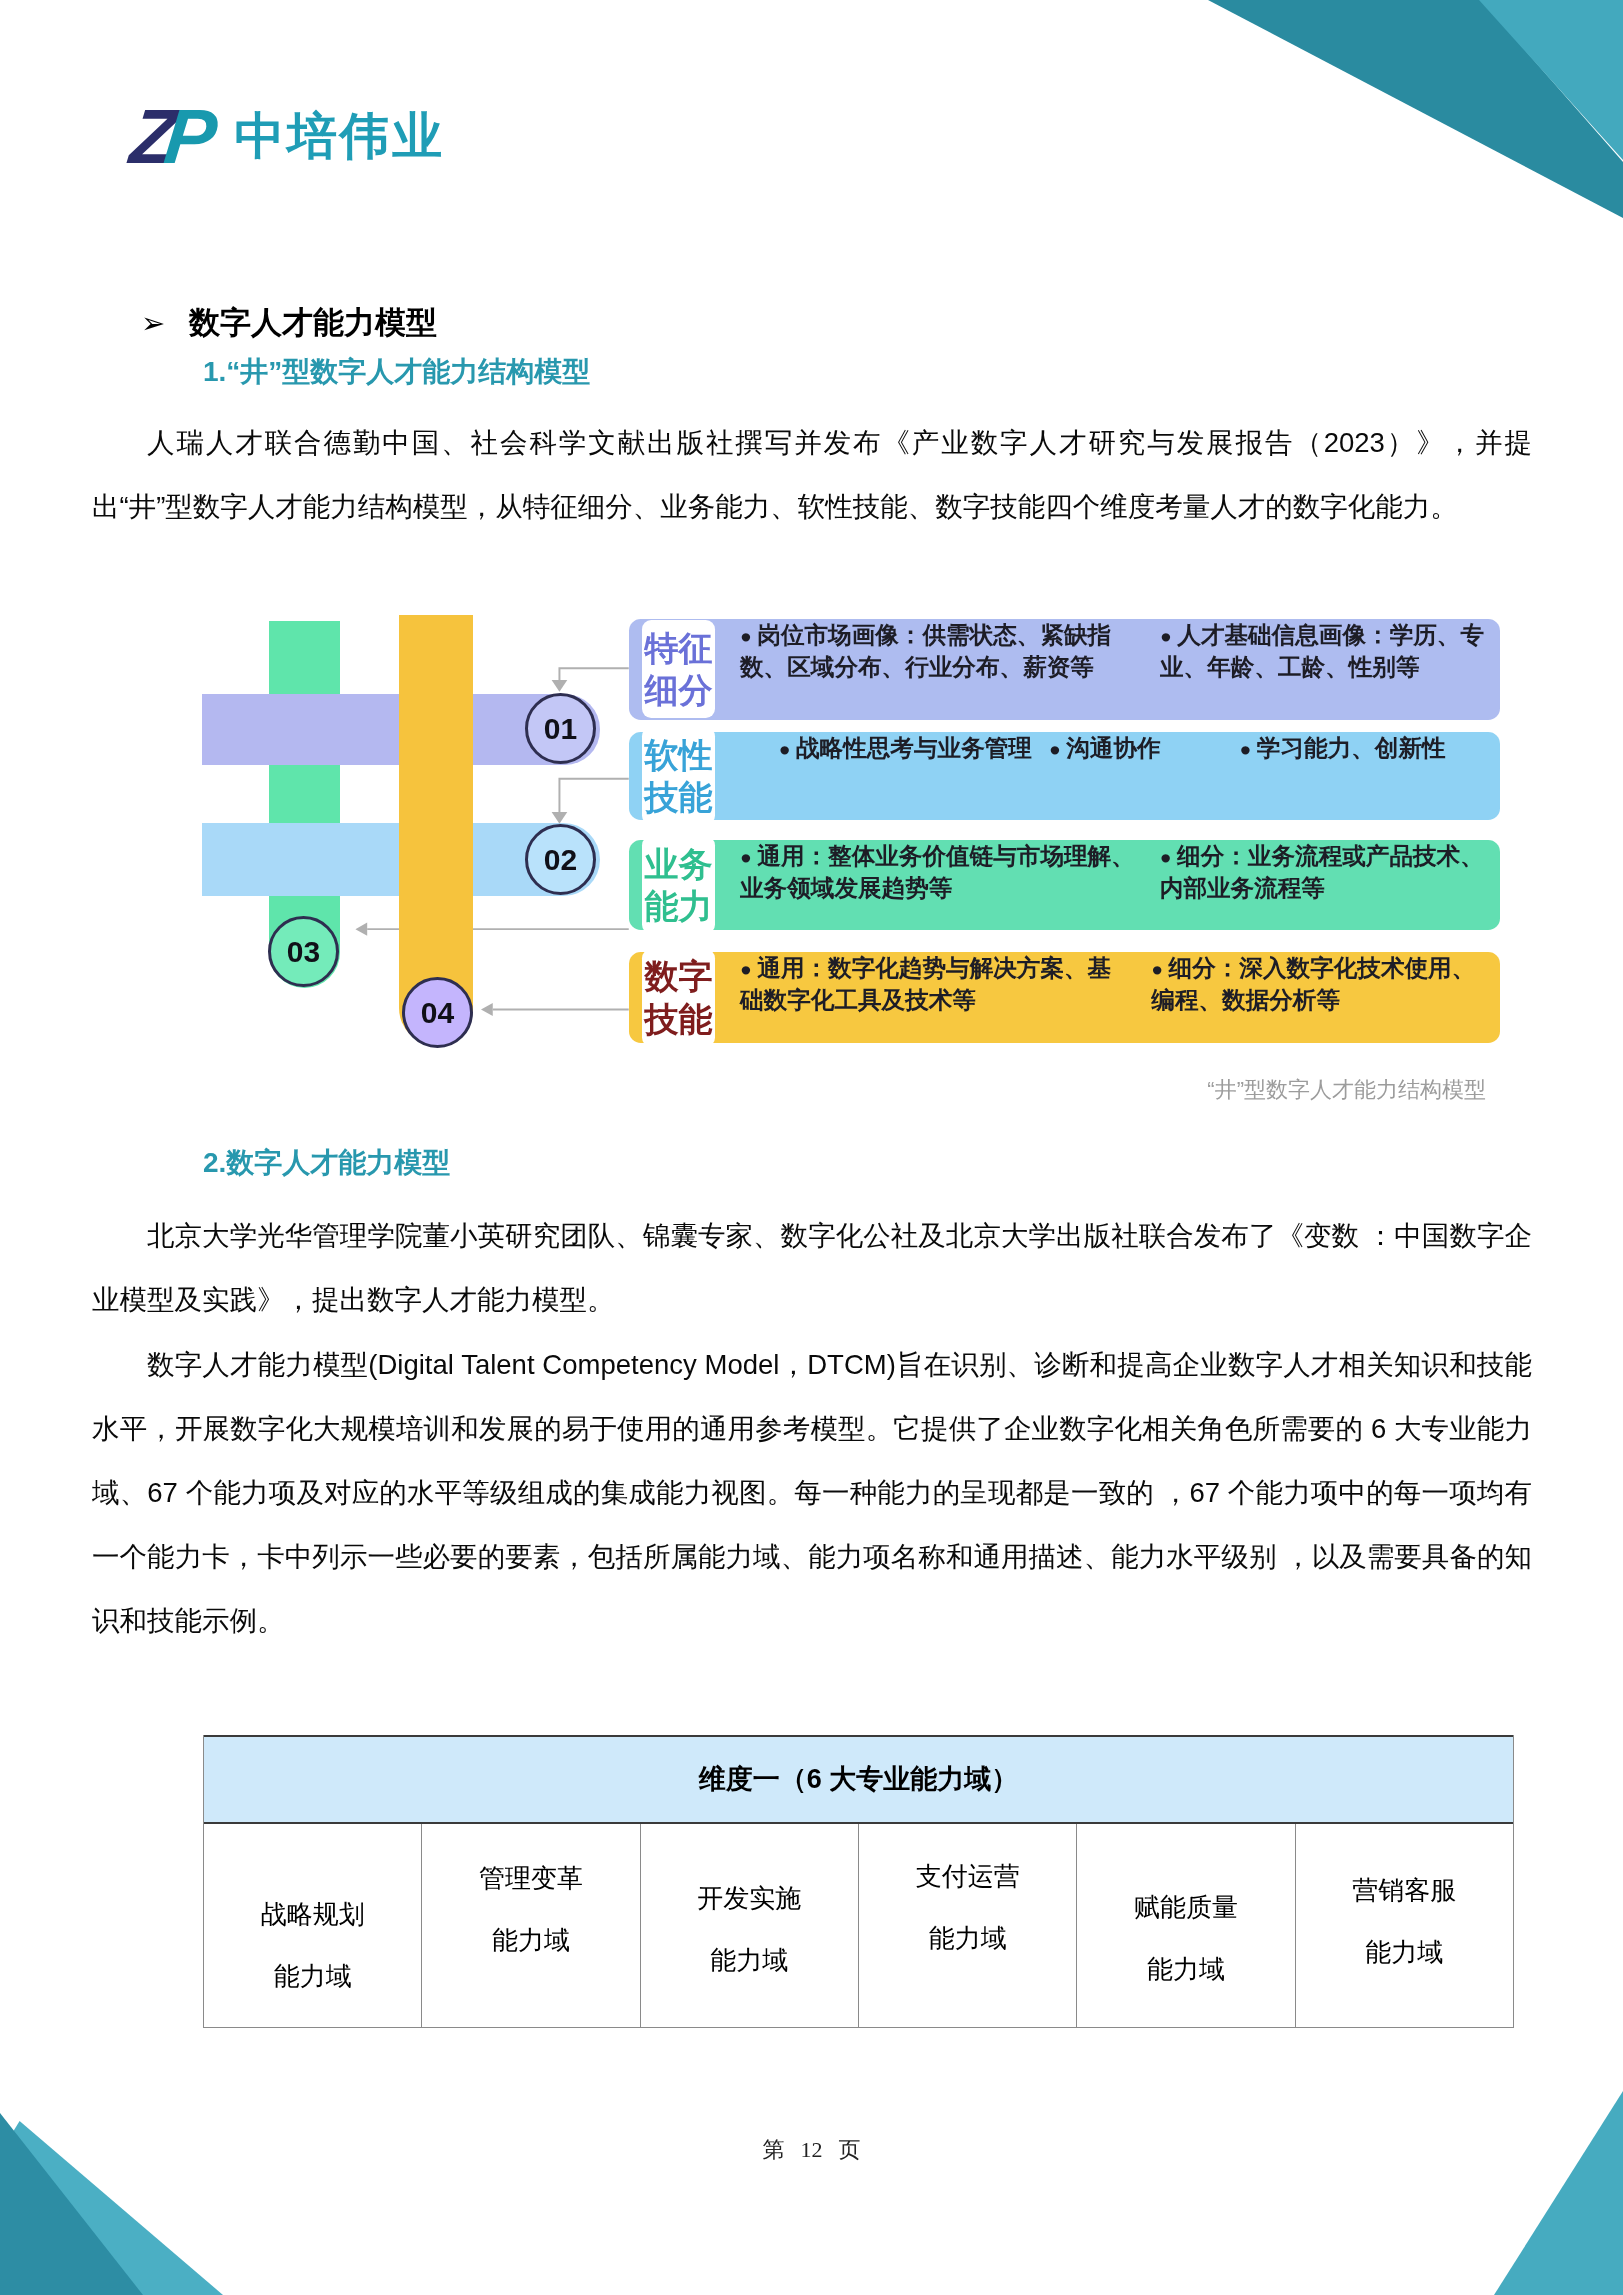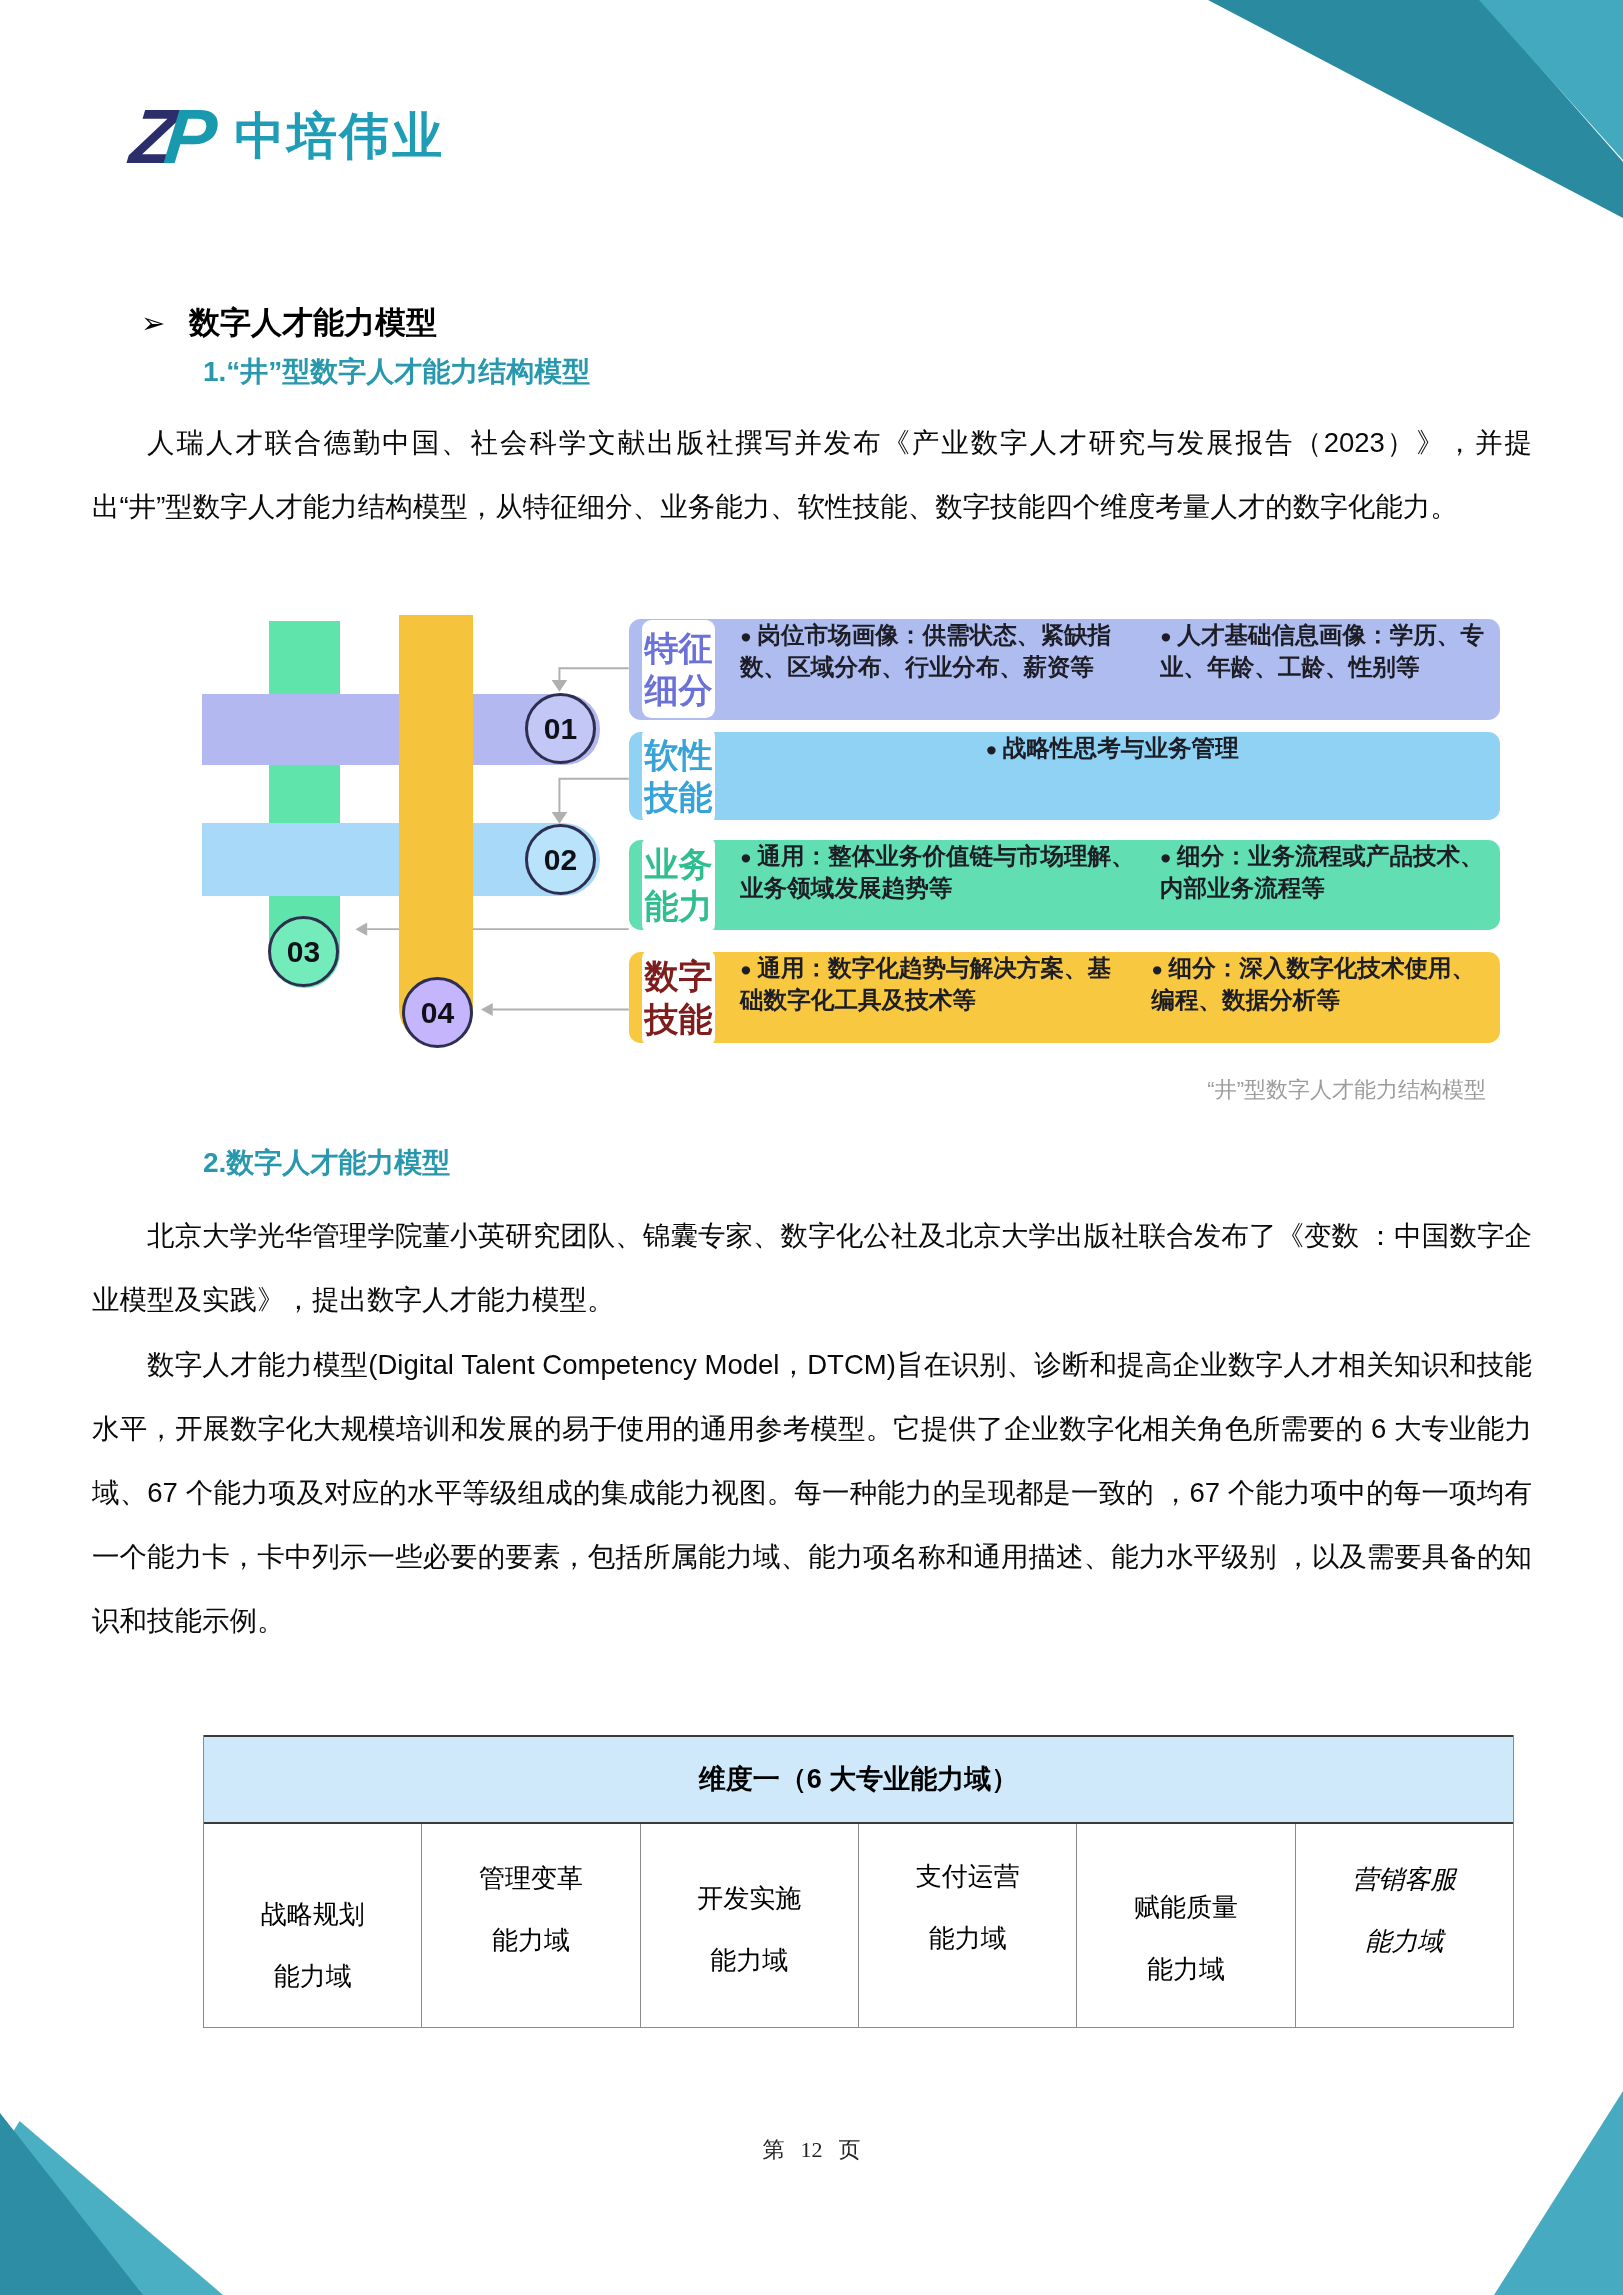--- a/index.html
+++ b/index.html
@@ -83,21 +83,21 @@
     border-top:2.6px solid #3a3a3a;border-bottom:2px solid #3a3a3a;
   }
   .cap-table .tbody{display:flex;height:203px;background:#fff;}
   .cap-table .cell{
     flex:1;border-right:1.3px solid #8a8a8a;text-align:center;
     font-size:26px;line-height:62px;color:#000;
   }
   .cap-table .cell:last-child{border-right:none;}
   .cap-table .cell.o1{padding-top:59px;} .cap-table .cell.o2{padding-top:23px;}
   .cap-table .cell.o3{padding-top:43px;} .cap-table .cell.o4{padding-top:21px;}
-  .cap-table .cell.o5{padding-top:52px;} .cap-table .cell.o6{padding-top:24px;font-style:italic;}
+  .cap-table .cell.o5{padding-top:52px;} .cap-table .cell.o6{padding-top:35px;}
 
   .footer{
     position:absolute;left:0;top:2135px;width:1623px;text-align:center;
     font-family:"Liberation Serif",serif;font-size:22px;color:#222;word-spacing:10.5px;
   }
 </style>
 </head>
 <body>
 
 <div class="page">
@@ -161,20 +161,24 @@
       </div>
     </div>
 
     <div class="info-box b2">
       <div class="tag">
         <div>软性</div>
         <div>技能</div>
       </div>
       <div class="bullets">
         <div class="bullet">战略性思考与业务管理</div>
+        <div class="bullet-row">
+          <span class="bullet">沟通协作</span>
+          <span class="bullet">学习能力、创新性</span>
+        </div>
       </div>
     </div>
 
     <div class="info-box b3">
       <div class="tag">
         <div>业务</div>
         <div>能力</div>
       </div>
       <div class="bullets">
         <div class="bullet">通用：整体业务价值链与市场理解、业务领域发展趋势等</div>

